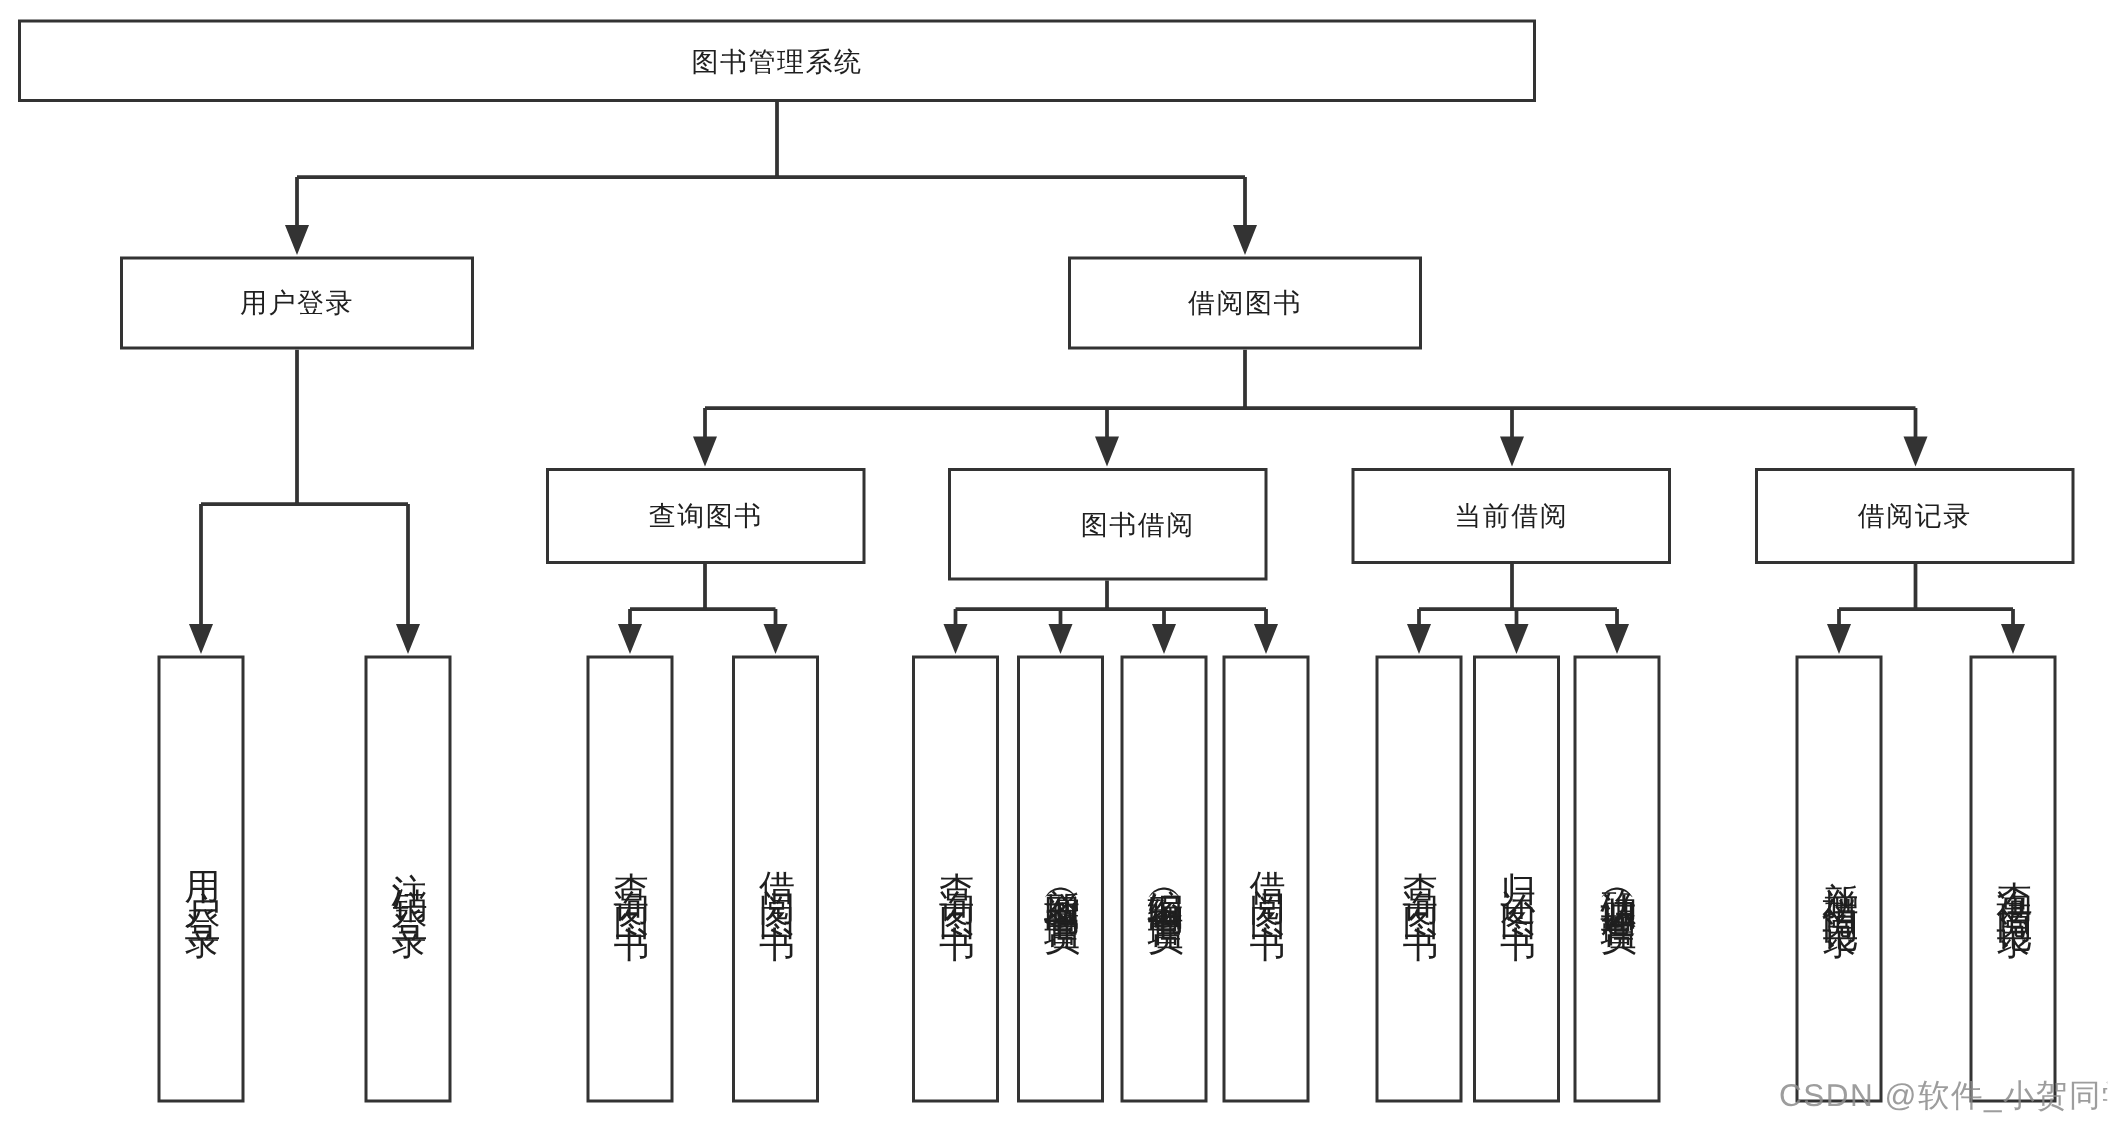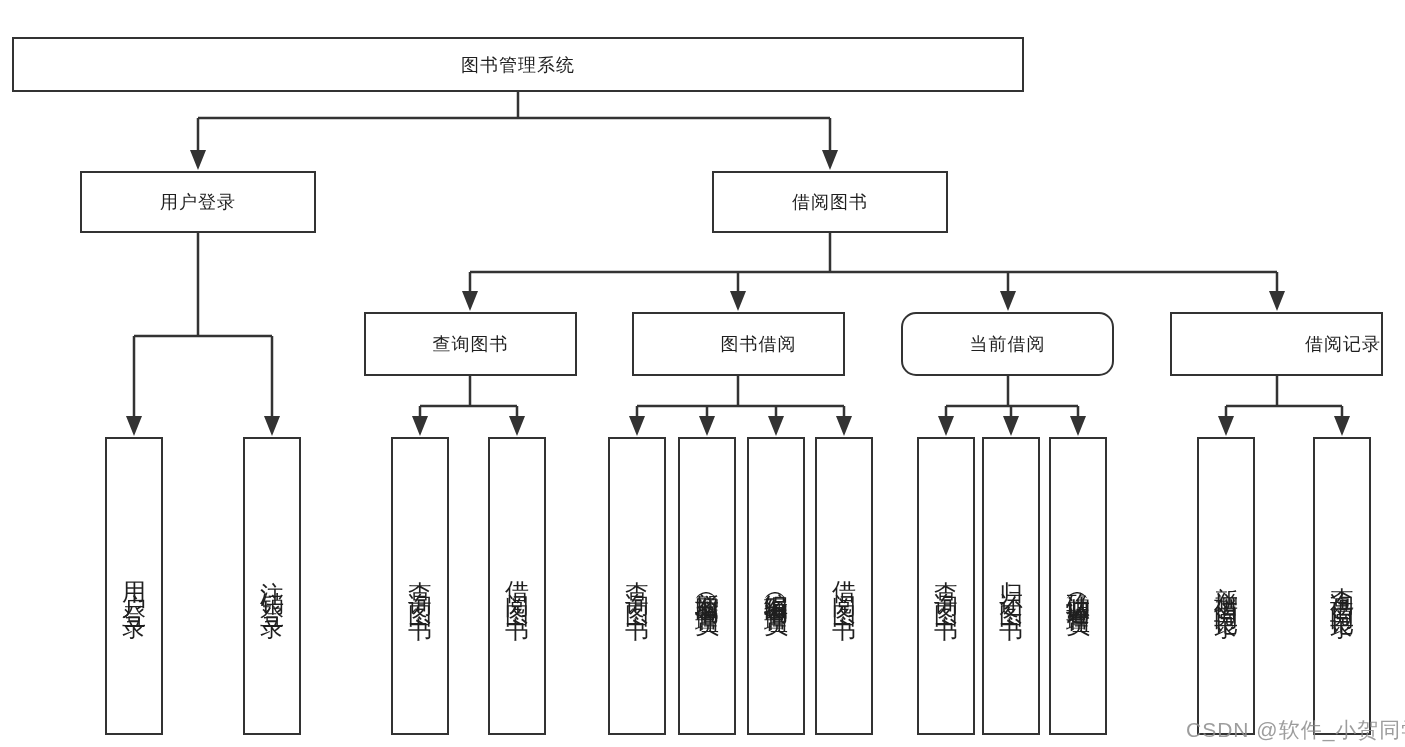--- a/index.html
+++ b/index.html
@@ -99,41 +99,41 @@
     <path d="M1008 376 V406 M946 406 H1078 M946 406 V420 M1011 406 V420 M1078 406 V420"></path>
     <polygon points="946,436 938,416 954,416"></polygon>
     <polygon points="1011,436 1003,416 1019,416"></polygon>
     <polygon points="1078,436 1070,416 1086,416"></polygon>
 
     <path d="M1277 376 V406 M1226 406 H1342 M1226 406 V420 M1342 406 V420"></path>
     <polygon points="1226,436 1218,416 1234,416"></polygon>
     <polygon points="1342,436 1334,416 1350,416"></polygon>
   </svg>
 
-  <div class="box hbox" style="left:12px; top:13px; width:1012px; height:55px;margin-top:24px;">
+  <div class="box hbox" style="left:12px; top:13px; width:1012px; height:55px;">
     <span>图书管理系统</span>
   </div>
 
   <div class="box hbox" style="left:80px; top:171px; width:236px; height:62px;">
     <span>用户登录</span>
   </div>
   <div class="box hbox" style="left:712px; top:171px; width:236px; height:62px;">
     <span>借阅图书</span>
   </div>
 
   <div class="box hbox" style="left:364px; top:312px; width:213px; height:64px;">
     <span>查询图书</span>
   </div>
-  <div class="box hbox" style="left:632px; top:312px; width:213px; height:64px;padding-left:40px;">
+  <div class="box hbox" style="left:632px; top:312px; width:213px; height:75px;padding-left:40px;">
     <span>图书借阅</span>
   </div>
-  <div class="box hbox" style="left:901px; top:312px; width:213px; height:64px;border-radius:15px;">
+  <div class="box hbox" style="left:901px; top:312px; width:213px; height:64px;">
     <span>当前借阅</span>
   </div>
-  <div class="box hbox" style="left:1170px; top:312px; width:213px; height:64px;justify-content:flex-end;">
+  <div class="box hbox" style="left:1170px; top:312px; width:213px; height:64px;">
     <span>借阅记录</span>
   </div>
 
   <div class="box leaf ls-wide" style="left:105px;">
     <span class="vtext">用户登录</span>
   </div>
   <div class="box leaf ls-wide" style="left:243px;">
     <span class="vtext">注销登录</span>
   </div>
 

